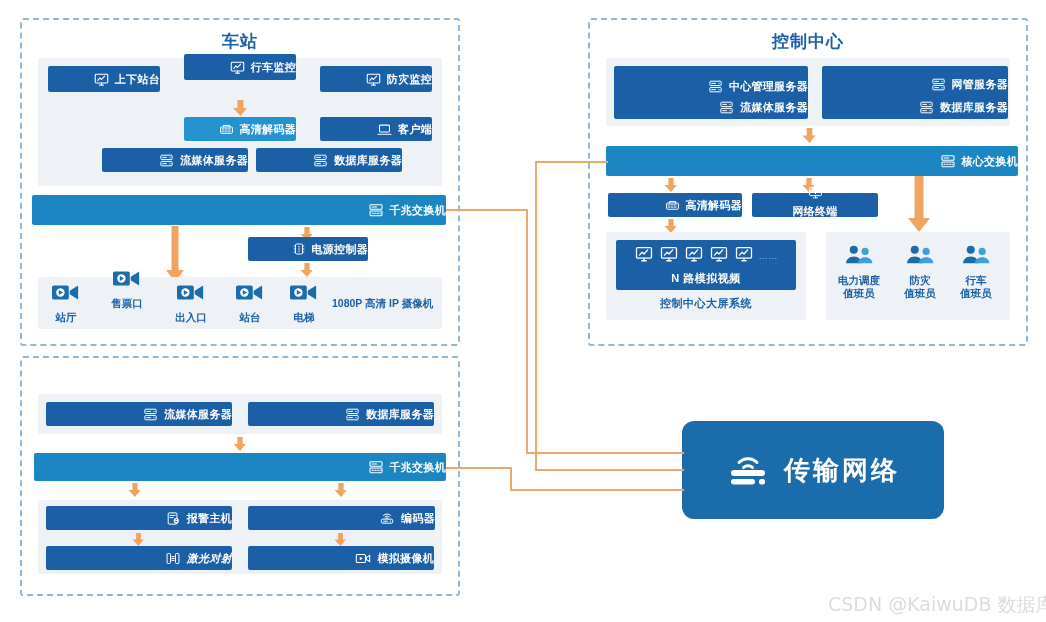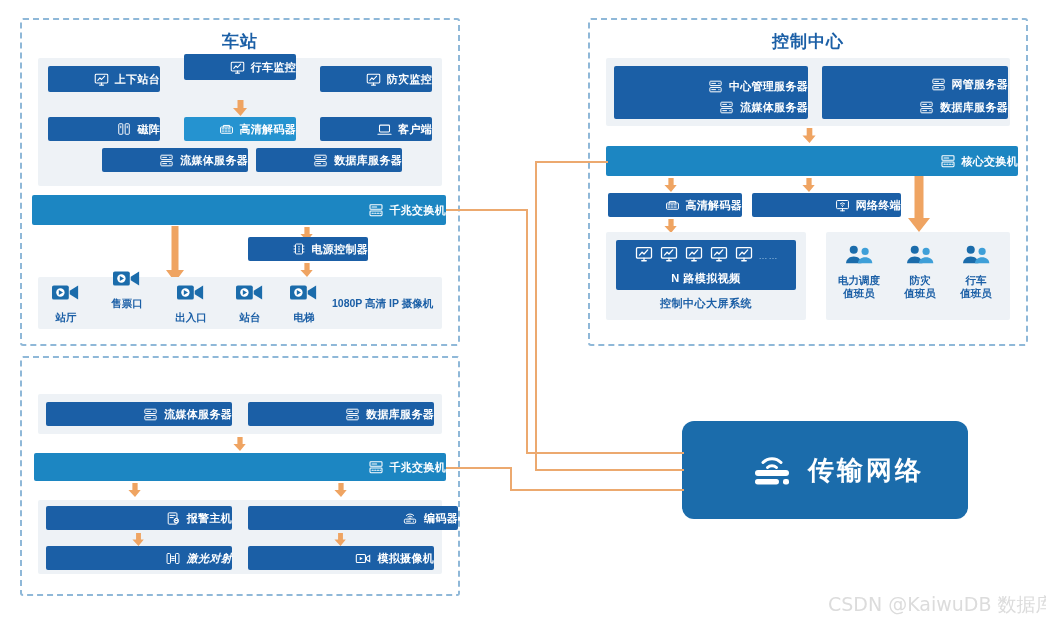--- a/index.html
+++ b/index.html
@@ -178,30 +178,20 @@
     </span>
     <span class="lbl">防灾监控</span>
   </div>
 
   <div class="arrow" style="left:233px;top:100px;">
     <svg width="15" height="16" viewBox="0 0 15 16">
         <path d="M4.5 0h6v8h3.5L7.5 16 0 8h4.5z" fill="#efa462"></path>
       </svg>
   </div>
 
-  <div class="box" style="left:48px;top:117px;width:112px;height:24px;">
-    <span>
-      <svg width="14" height="14" viewBox="0 0 24 24" fill="none" stroke="#ffffff" stroke-width="1.7">
-        <rect x="3" y="3" width="7" height="18" rx="1.5"></rect>
-        <rect x="14" y="3" width="7" height="18" rx="1.5"></rect>
-        <path d="M6.5 7v3M17.5 7v3" stroke-linecap="round"></path>
-      </svg>
-    </span>
-    <span class="lbl">磁阵</span>
-  </div>
 
   <div class="box light" style="left:184px;top:117px;width:112px;height:24px;">
     <span>
       <svg width="15" height="15" viewBox="0 0 24 24" fill="none" stroke="#ffffff" stroke-width="1.6">
         <rect x="2.5" y="8" width="19" height="10" rx="1.5"></rect>
         <path d="M5 11h3M10 11h3M15 11h3M5 14.5h3M10 14.5h3M15 14.5h3" stroke-linecap="round"></path>
         <path d="M7 8V5.5h10V8" stroke-linecap="round"></path>
       </svg>
     </span>
     <span class="lbl">高清解码器</span>
@@ -409,21 +399,21 @@
         <rect x="3.5" y="3" width="14" height="18" rx="1.5"></rect>
         <path d="M6.5 7h8M6.5 10.5h5" stroke-linecap="round"></path>
         <circle cx="16.5" cy="15.5" r="3.6" fill="#1b5fa6"></circle>
         <path d="M14.3 15.5v-1.2a2.2 2.2 0 014.4 0v1.2" stroke-width="1.3"></path>
         <rect x="14" y="15.2" width="5" height="3.6" rx=".8"></rect>
       </svg>
     </span>
     <span class="lbl">报警主机</span>
   </div>
 
-  <div class="box" style="left:248px;top:506px;width:210px;height:24px;">
+  <div class="box" style="left:248px;top:506px;width:187px;height:24px;">
     <span>
       <svg width="16" height="15" viewBox="0 0 24 24" fill="none" stroke="#ffffff" stroke-width="1.6">
         <rect x="3" y="13" width="18" height="6.5" rx="2"></rect>
         <path d="M6.5 16.3h6" stroke-linecap="round"></path>
         <circle cx="17.5" cy="16.3" r="1" fill="#ffffff" stroke="none"></circle>
         <path d="M8.5 9.5a5 5 0 017 0" stroke-linecap="round"></path>
         <path d="M10.6 11.6a2.2 2.2 0 012.8 0" stroke-linecap="round"></path>
         <path d="M6.2 7a8.2 8.2 0 0111.6 0" stroke-linecap="round"></path>
       </svg>
     </span>
@@ -557,21 +547,21 @@
     <span>
       <svg width="15" height="15" viewBox="0 0 24 24" fill="none" stroke="#ffffff" stroke-width="1.6">
         <rect x="2.5" y="8" width="19" height="10" rx="1.5"></rect>
         <path d="M5 11h3M10 11h3M15 11h3M5 14.5h3M10 14.5h3M15 14.5h3" stroke-linecap="round"></path>
         <path d="M7 8V5.5h10V8" stroke-linecap="round"></path>
       </svg>
     </span>
     <span class="lbl">高清解码器</span>
   </div>
 
-  <div class="box" style="left:752px;top:193px;width:149px;height:24px;">
+  <div class="box" style="left:752px;top:193px;width:126px;height:24px;flex-direction:column;">
     <span>
       <svg width="15" height="15" viewBox="0 0 24 24" fill="none" stroke="#ffffff" stroke-width="1.6">
         <rect x="2.5" y="4" width="19" height="13" rx="1.5"></rect>
         <path d="M8.5 9.2a5 5 0 017 0" stroke-linecap="round"></path>
         <path d="M10.6 11.4a2.2 2.2 0 012.8 0" stroke-linecap="round"></path>
         <circle cx="12" cy="13.6" r=".9" fill="#ffffff" stroke="none"></circle>
         <path d="M9 20.5h6M12 17v3.5" stroke-linecap="round"></path>
       </svg>
     </span>
     <span class="lbl">网络终端</span>
@@ -659,21 +649,21 @@
         <circle cx="11" cy="6.5" r="4.6"></circle>
         <path d="M2.2 22c0-4.6 3.9-7.8 8.8-7.8s8.8 3.2 8.8 7.8z"></path>
         <circle cx="24" cy="8.5" r="4.1" fill="#3e9fd8"></circle>
         <path d="M15.8 22c0-4.1 3.6-6.9 8.2-6.9s8.2 2.8 8.2 6.9z" fill="#3e9fd8"></path>
       </svg>
     </span>
     <span class="cap">行车
 值班员</span>
   </div>
 
-  <div id="transmission" style="left:682px;top:421px;width:262px;height:98px;padding-left:24px;">
+  <div id="transmission" style="left:682px;top:421px;width:262px;height:98px;">
     <span>
       <svg width="44" height="40" viewBox="0 0 44 40" fill="none" stroke="#ffffff" stroke-width="3">
         <rect x="5" y="22" width="34" height="6" rx="3" fill="#ffffff" stroke="none"></rect>
         <rect x="5" y="31" width="24" height="5.5" rx="2.7" fill="#ffffff" stroke="none"></rect>
         <rect x="33" y="31" width="6" height="5.5" rx="2.2" fill="#ffffff" stroke="none"></rect>
         <path d="M13 14.5a12.5 12.5 0 0118 0" stroke-linecap="round"></path>
         <path d="M17.5 19.5a6.4 6.4 0 019 0" stroke-linecap="round"></path>
       </svg>
     </span>
     <span class="tlbl">传输网络</span>

